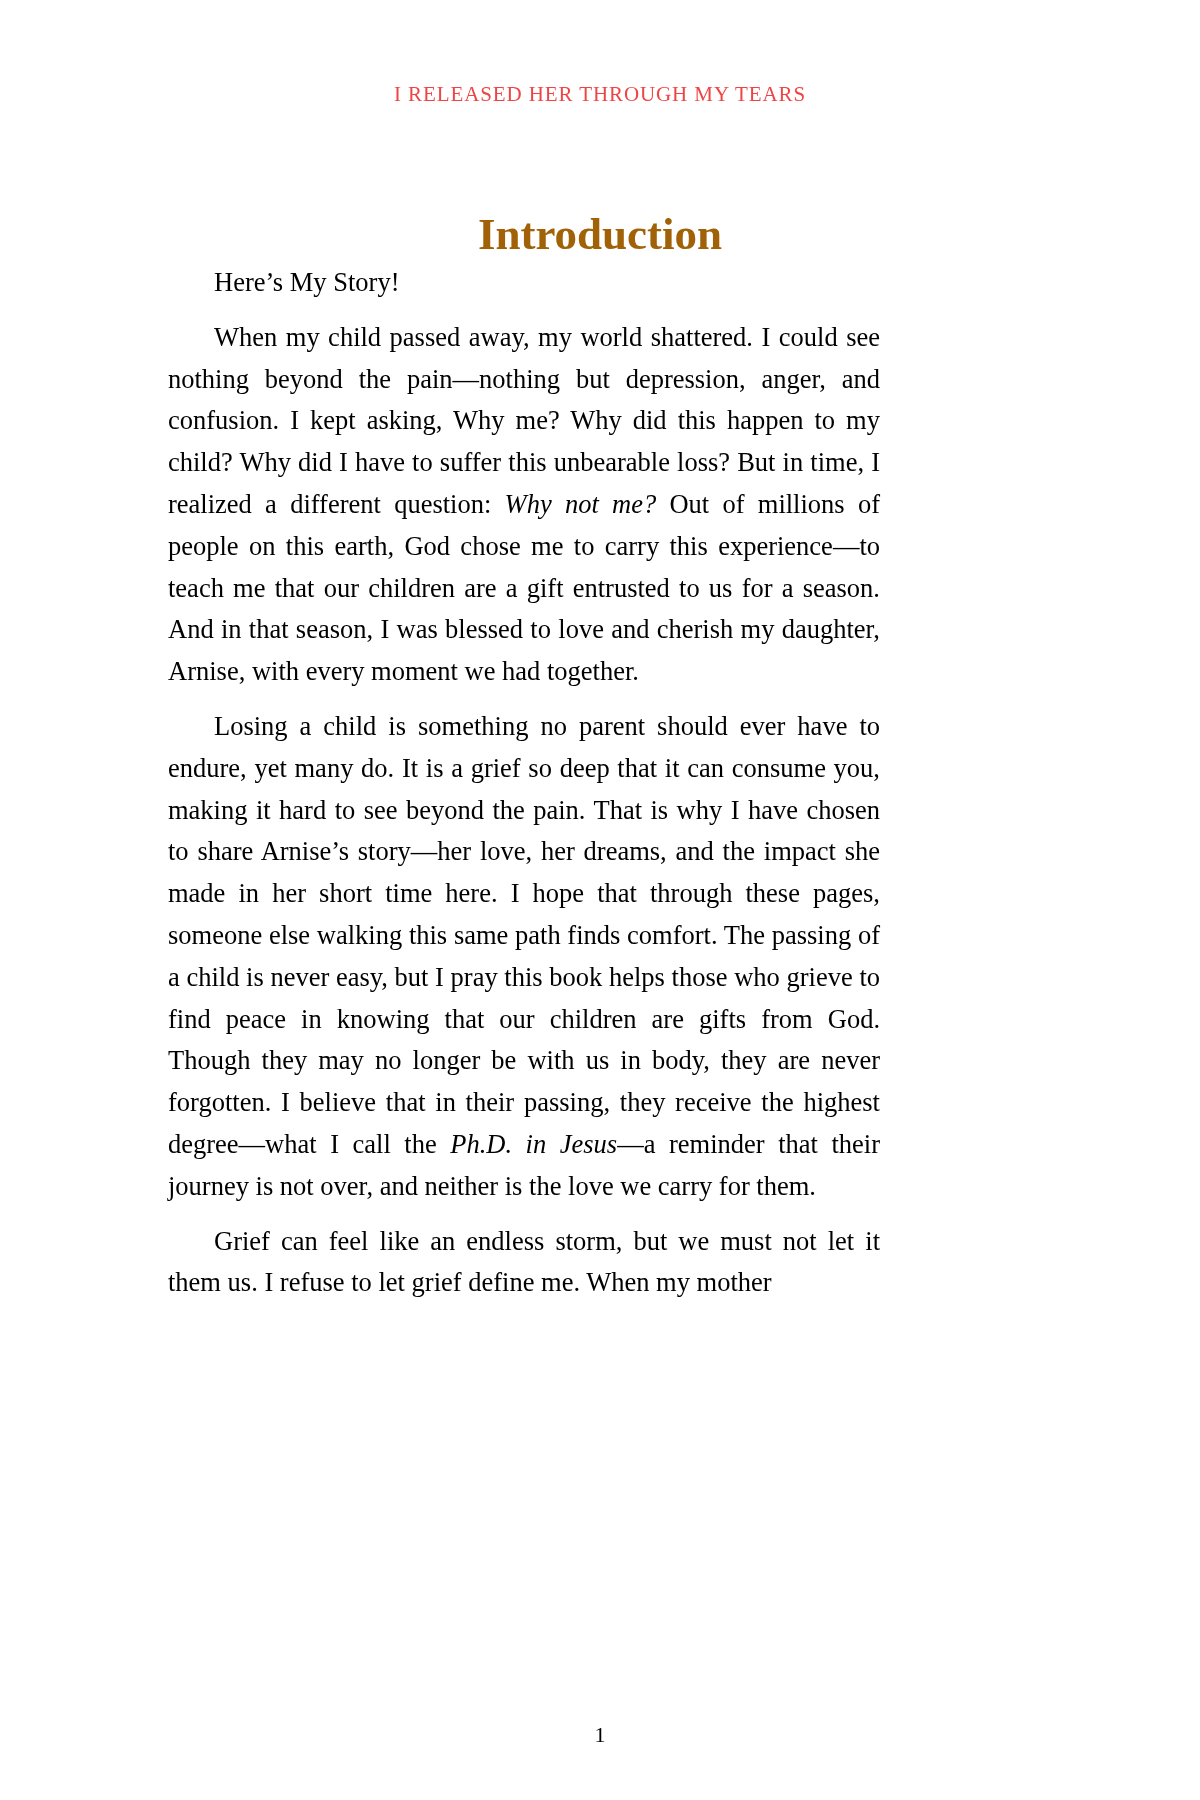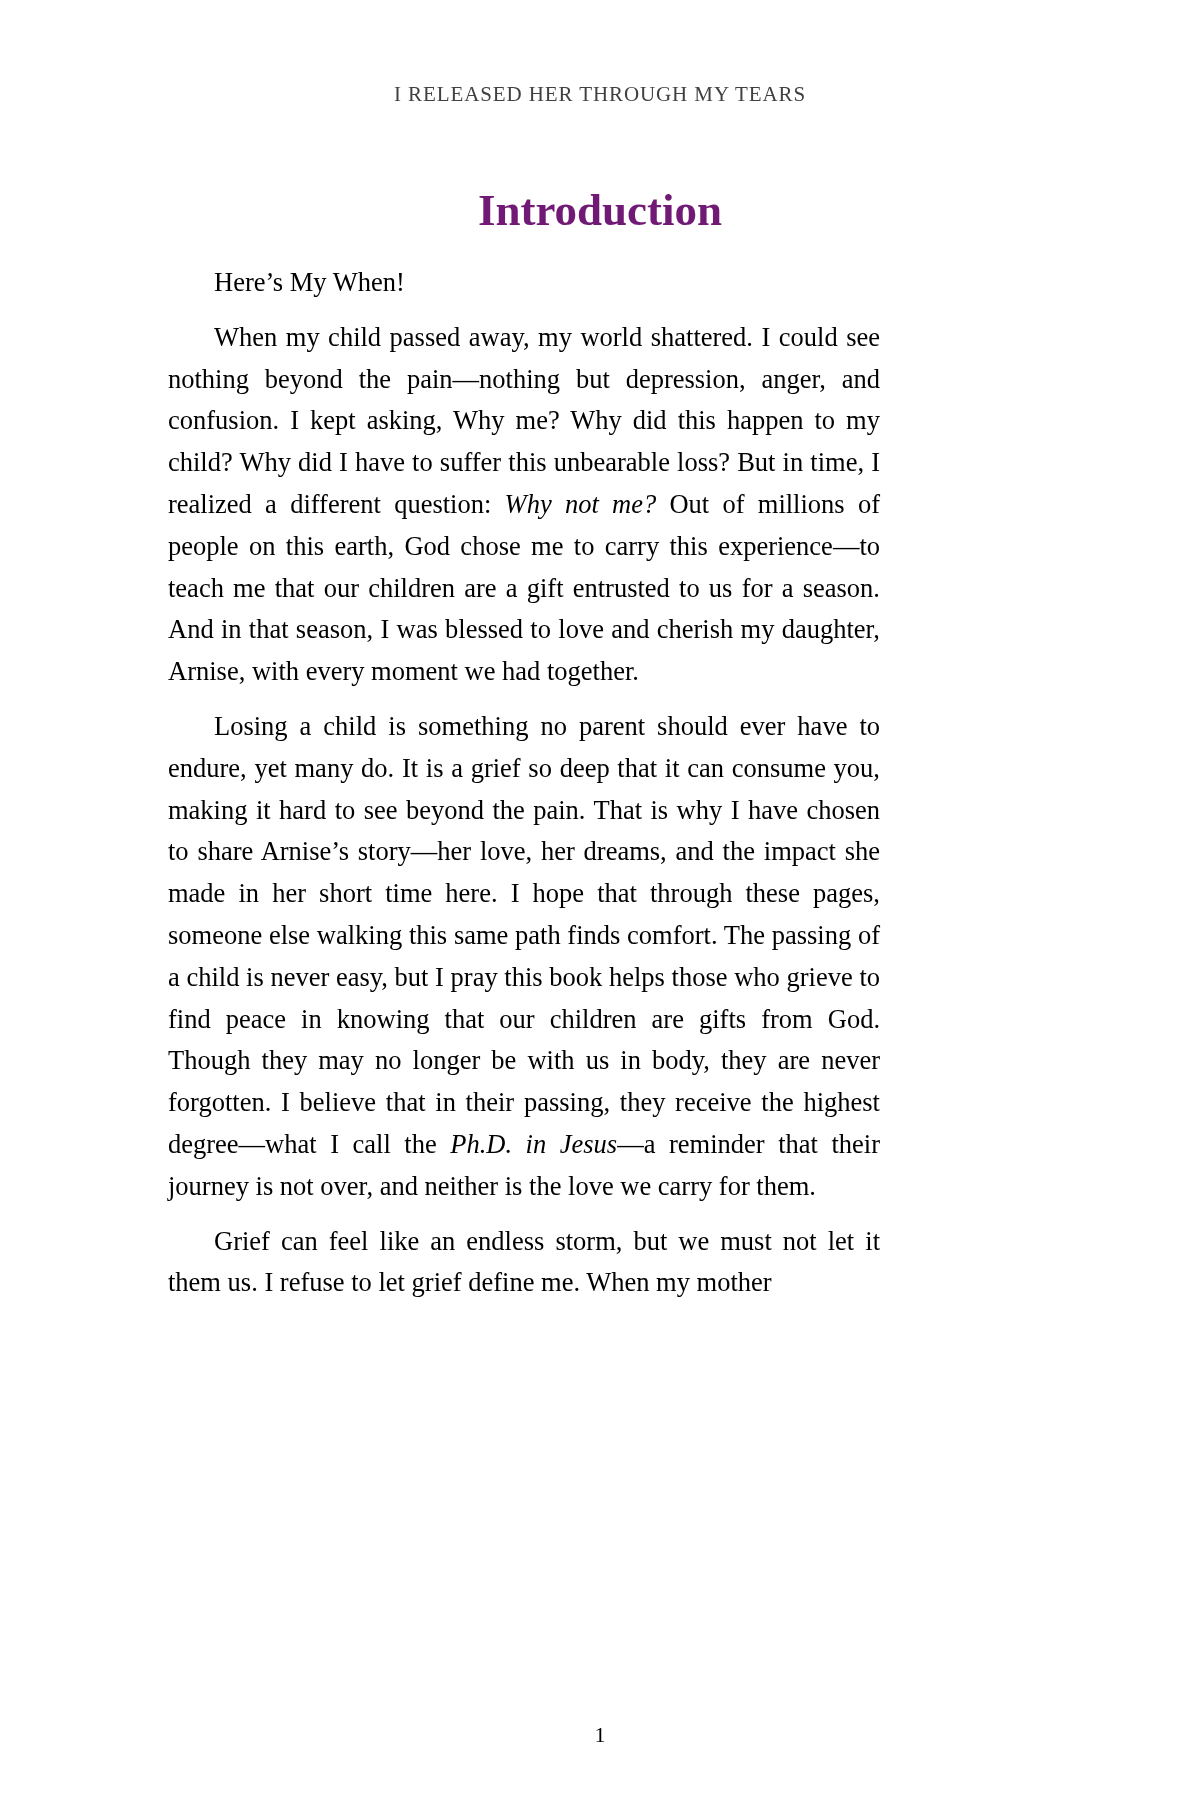--- a/index.html
+++ b/index.html
@@ -22,32 +22,32 @@
   }
   .running-header {
     position: absolute;
     top: 84px;
     left: 0;
     right: 0;
     text-align: center;
     font-size: 21px;
     letter-spacing: 0.9px;
     line-height: 1;
-    color: #404040;
+    color: #ef4444;
   }
   .chapter-title {
     position: absolute;
-    top: 156px;
+    top: 180px;
     left: 0;
     right: 0;
     text-align: center;
     font-size: 45px;
     font-weight: bold;
     line-height: 1.1;
-    color: #701a75;
+    color: #a16207;
   }
   .body-block {
     position: absolute;
     top: 262px;
     left: 168px;
     width: 712px;
   }
   p.para {
     margin: 0 0 0 0;
     font-size: 26.5px;
@@ -80,21 +80,21 @@
 <body>
 
 <div class="page">
 
   <div class="running-header">I RELEASED HER THROUGH MY TEARS</div>
 
   <h1 class="chapter-title">Introduction</h1>
 
   <div class="body-block">
 
-    <p class="para lead">Here’s My When!</p>
+    <p class="para lead">Here’s My Story!</p>
 
     <div class="spacer-sm"></div>
 
     <p class="para">When my child passed away, my world shattered. I could see nothing beyond the pain—nothing but depression, anger, and confusion. I kept asking, Why me? Why did this happen to my child? Why did I have to suffer this unbearable loss? But in time, I realized a different question: <em>Why not me?</em> Out of millions of people on this earth, God chose me to carry this experience—to teach me that our children are a gift entrusted to us for a season. And in that season, I was blessed to love and cherish my daughter, Arnise, with every moment we had together.</p>
 
     <div class="spacer-sm"></div>
 
     <p class="para">Losing a child is something no parent should ever have to endure, yet many do. It is a grief so deep that it can consume you, making it hard to see beyond the pain. That is why I have chosen to share Arnise’s story—her love, her dreams, and the impact she made in her short time here. I hope that through these pages, someone else walking this same path finds comfort. The passing of a child is never easy, but I pray this book helps those who grieve to find peace in knowing that our children are gifts from God. Though they may no longer be with us in body, they are never forgotten. I believe that in their passing, they receive the highest degree—what I call the <em>Ph.D. in Jesus</em>—a reminder that their journey is not over, and neither is the love we carry for them.</p>
 
     <div class="spacer-sm"></div>

